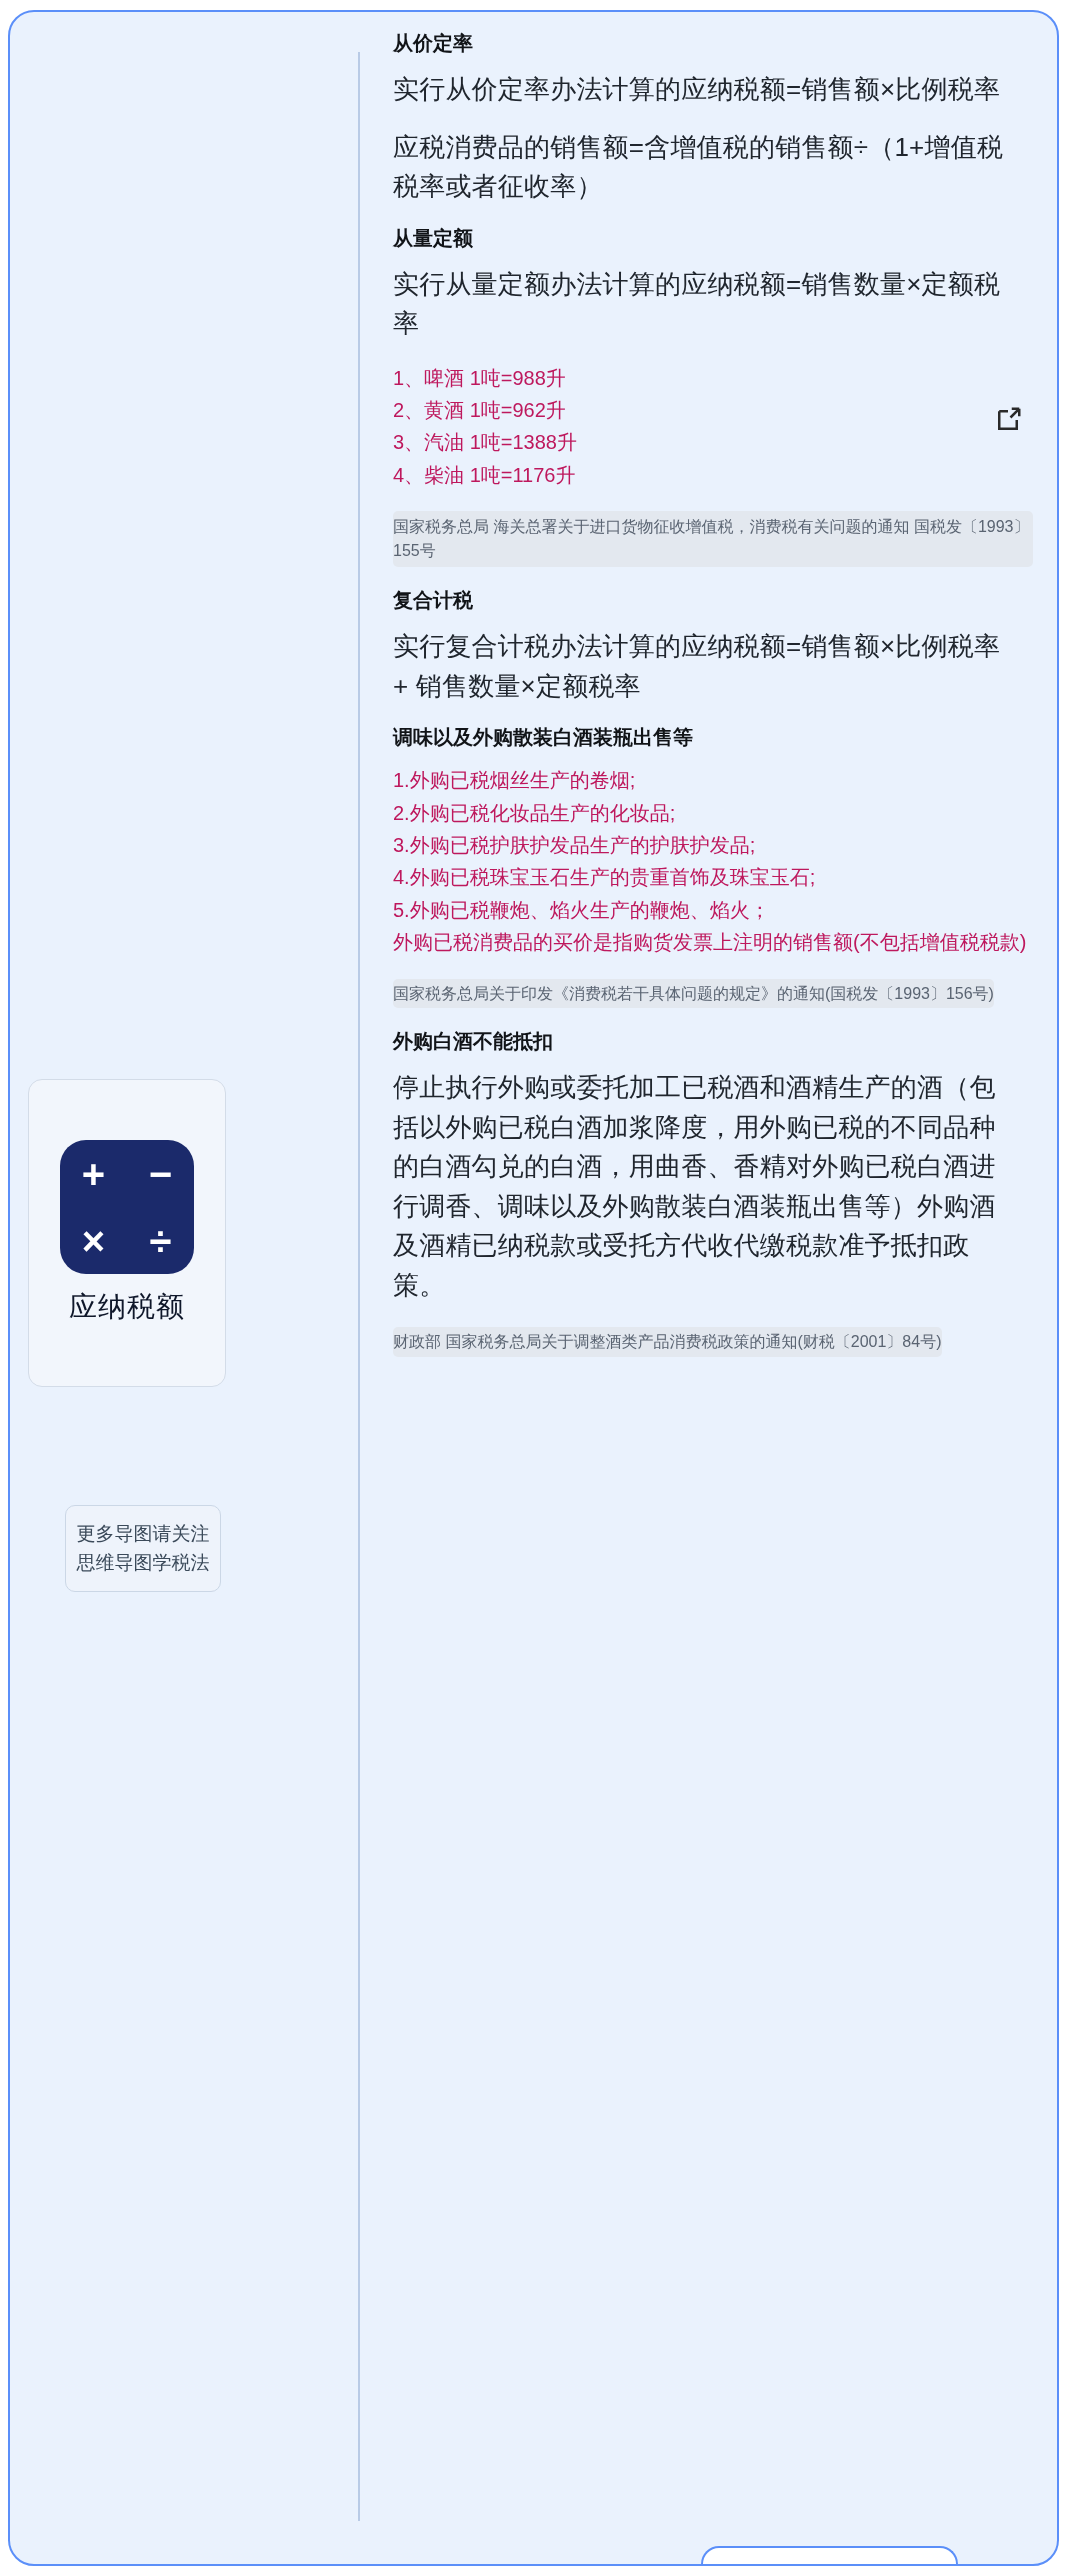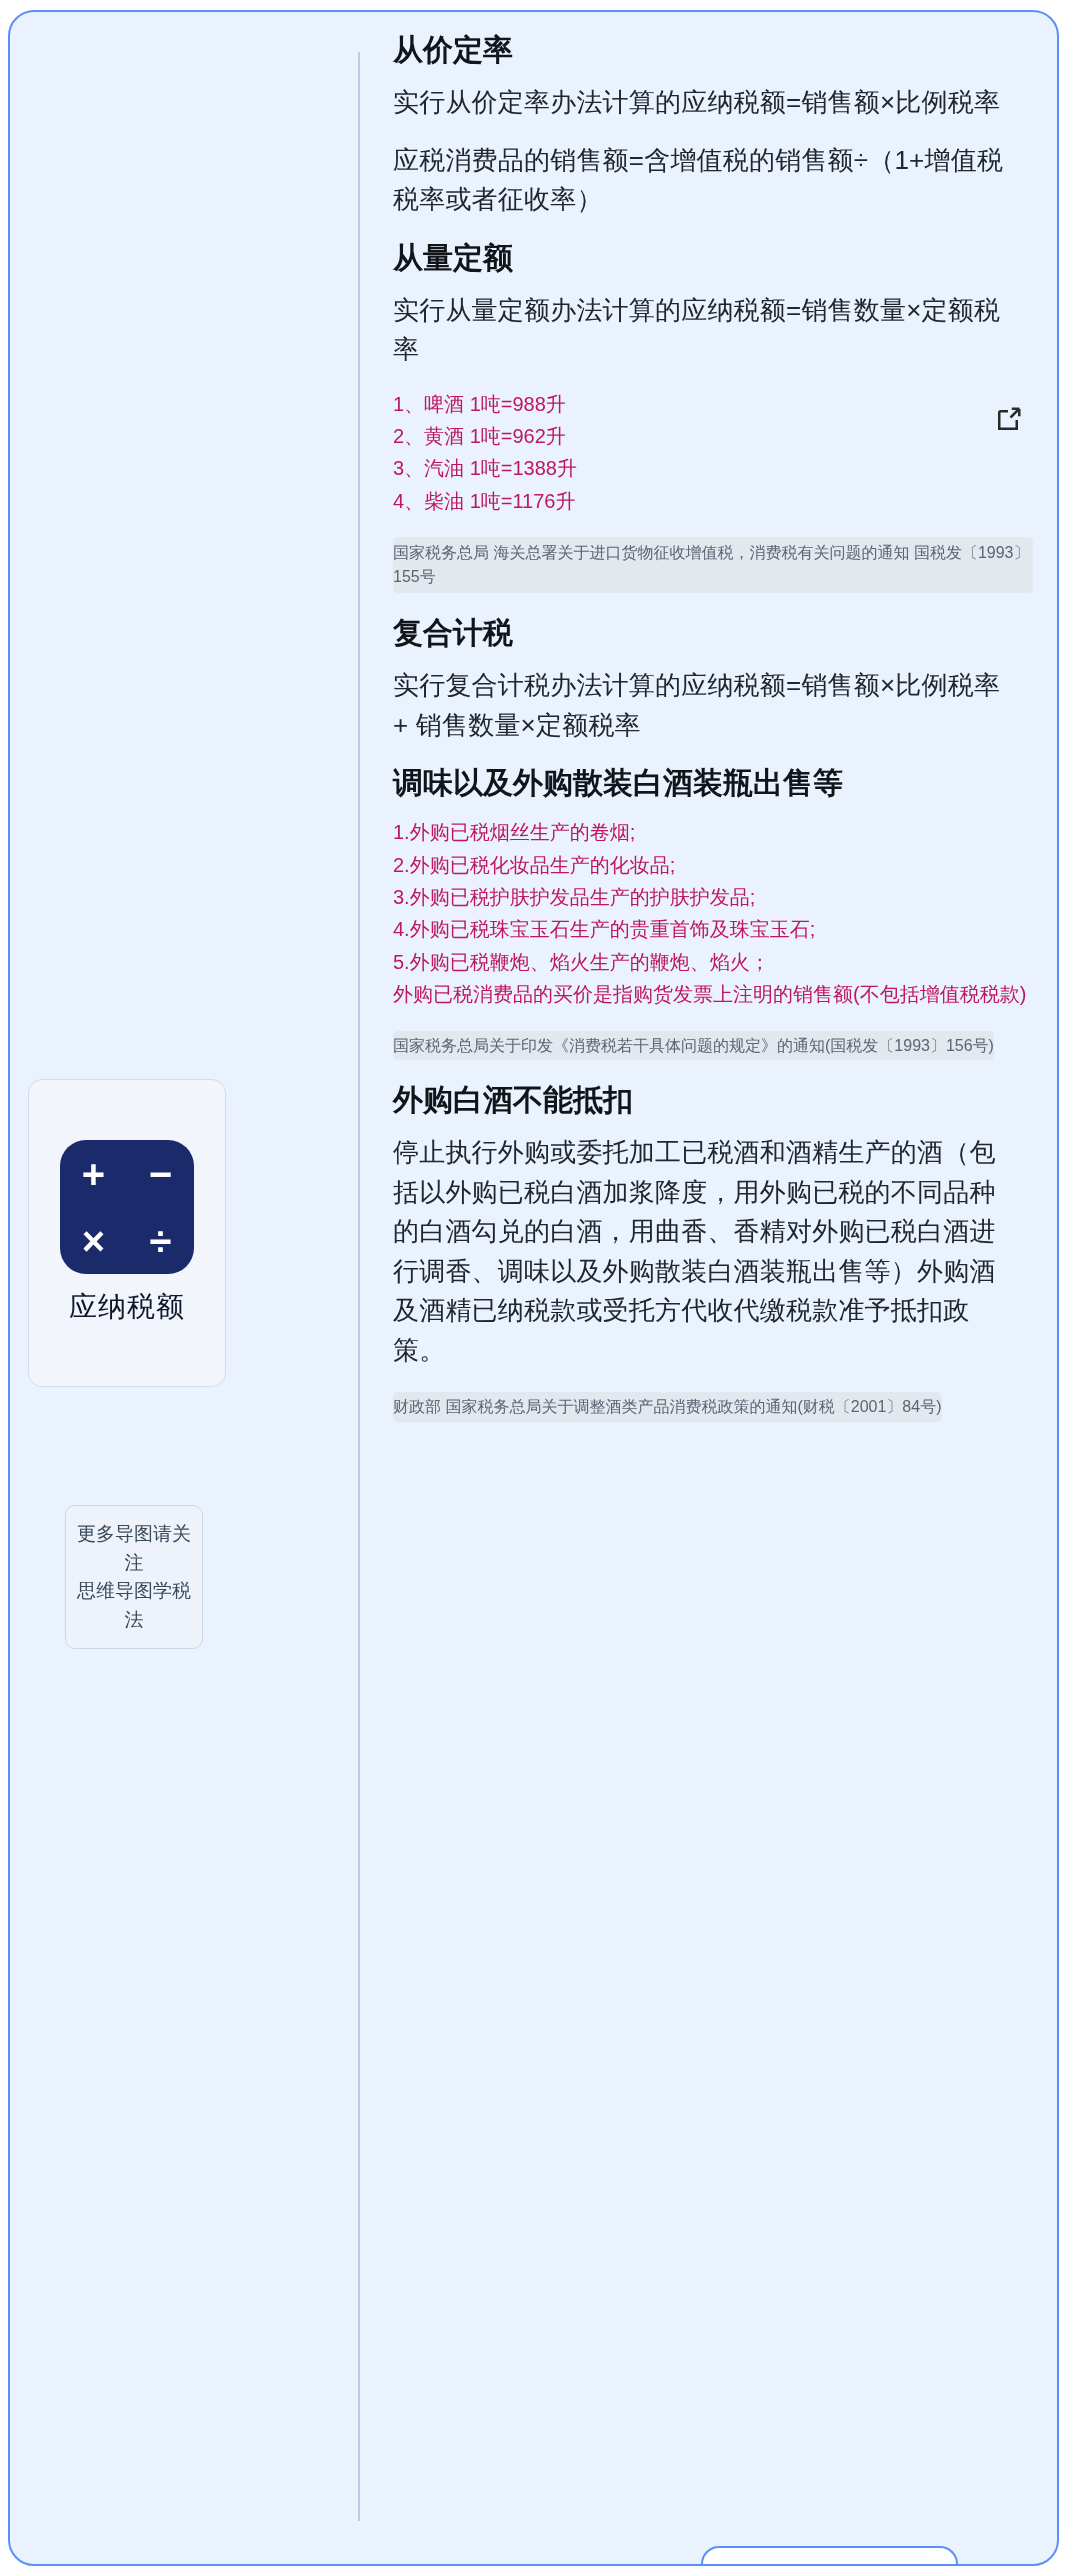--- a/index.html
+++ b/index.html
@@ -64,21 +64,21 @@
     font-weight: normal;
     color: #0f172a;
     letter-spacing: 1px;
   }
 
   
   #promo-note {
     position: absolute;
     left: 55px;
     top: 1493px;
-    width: 138px;
+    width: 156px;
     padding: 14px 10px;
     background: #eef3fb;
     border: 1px solid #cbd7e6;
     border-radius: 10px;
     text-align: center;
     color: #3b4a5a;
     font-size: 19px;
     line-height: 1.5;
   }
 
@@ -99,21 +99,21 @@
     position: absolute;
     left: 348px;
     top: 40px;
     width: 2px;
     height: 2469px;
     background: #b9cbe6;
   }
 
   h2.section {
     margin: 0 0 14px 0;
-    font-size: 30px;
+    font-size: 20px;
     font-weight: bold;
     color: #111418;
     line-height: 1.3;
   }
   p.para {
     margin: 0 16px 18px 0;
     font-size: 26px;
     color: #20262e;
     line-height: 1.52;
     letter-spacing: 0.2px;

